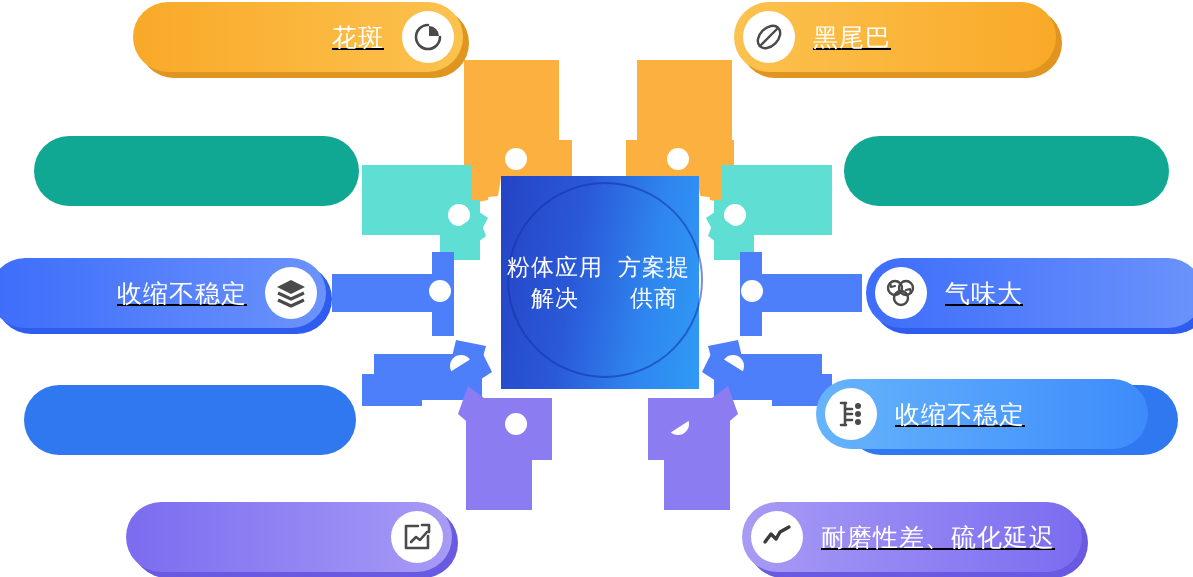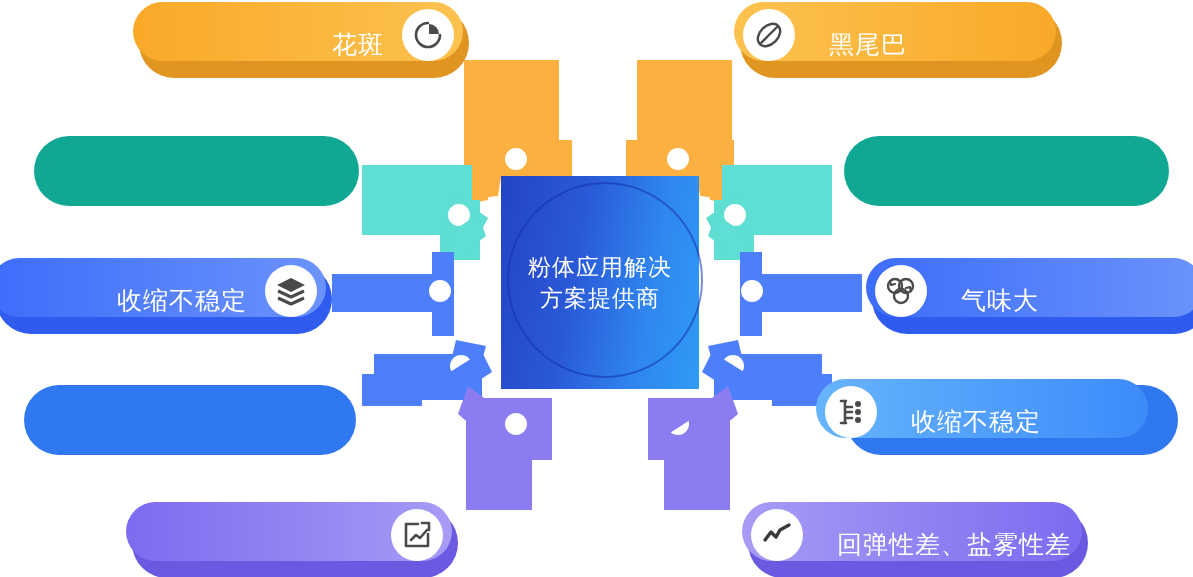--- a/index.html
+++ b/index.html
@@ -28,37 +28,38 @@
     position:absolute;
     left:507px;top:182px;width:196px;height:196px;
     border-radius:50%;
     border:2px solid rgba(20,50,170,.55);
     box-sizing:border-box;
   }
   .center-label{
     position:absolute;
     left:501px;top:176px;width:198px;height:213px;
     display:flex;align-items:center;justify-content:center;
-    flex-direction:column;
+    flex-direction:row;
     color:#ffffff;
     font-size:23px;
     line-height:31px;
     letter-spacing:1px;
     text-align:center;
     pointer-events:none;
   }
 
   
   .pill{
     position:absolute;
-    height:59px;
+    height:70px;
     border-radius:35px;
     display:flex;
-    align-items:flex-end;
+    align-items:center;
     box-sizing:border-box;
+    text-decoration:underline;
   }
   .pill-shadow{
     position:absolute;
     height:70px;
     border-radius:35px;
     z-index:-1;
   }
   .pill-text{
     color:#ffffff;
     font-size:25px;
@@ -67,21 +68,21 @@
   }
   .icon-circle{
     width:52px;height:52px;
     border-radius:50%;
     background:#ffffff;
     display:flex;align-items:center;justify-content:center;
     flex:0 0 auto;
   }
   .icon-circle svg{display:block;}
   .pill.right{justify-content:flex-start;padding-left:9px;}
-  .pill.right .pill-text{margin-left:34px;}
+  .pill.right .pill-text{margin-left:18px;}
   .pill.left{justify-content:flex-end;padding-right:9px;}
   .pill.left .pill-text{margin-right:18px;}
 </style>
 </head>
 <body>
 
 <div id="stage">
 
   <svg class="layer" id="connectors" viewBox="0 0 1193 577" width="1193" height="577">
 
@@ -233,21 +234,21 @@
           </svg>
         </div>
       </div>
       <div class="pill-shadow" style="left: 748px; top: 508px; width: 340px; background: rgb(106, 90, 226);"></div>
       <div class="pill right" style="left: 742px; top: 502px; width: 340px; background: linear-gradient(90deg, rgb(167, 155, 245) 0%, rgb(123, 108, 240) 100%);">
         <div class="icon-circle">
           <svg width="32" height="32" viewBox="0 0 32 32">
             <use xlink:href="#sym-line-chart-icon"></use>
           </svg>
         </div>
-        <span class="pill-text">回弹性差、盐雾性差</span>
+        <span class="pill-text">耐磨性差、硫化延迟</span>
       </div>
     </div>
 
 </div>
 
 <svg width="0" height="0" style="position:absolute" aria-hidden="true">
   <defs>
     <g id="sym-pie-chart-icon">
       <path d="M16 4a12 12 0 1 0 12 12" fill="none" stroke="#4a4a4a" stroke-width="2.6" stroke-linecap="round"></path>
       <path d="M17 5v10h10A10 10 0 0 0 17 5z" fill="#4a4a4a"></path>

